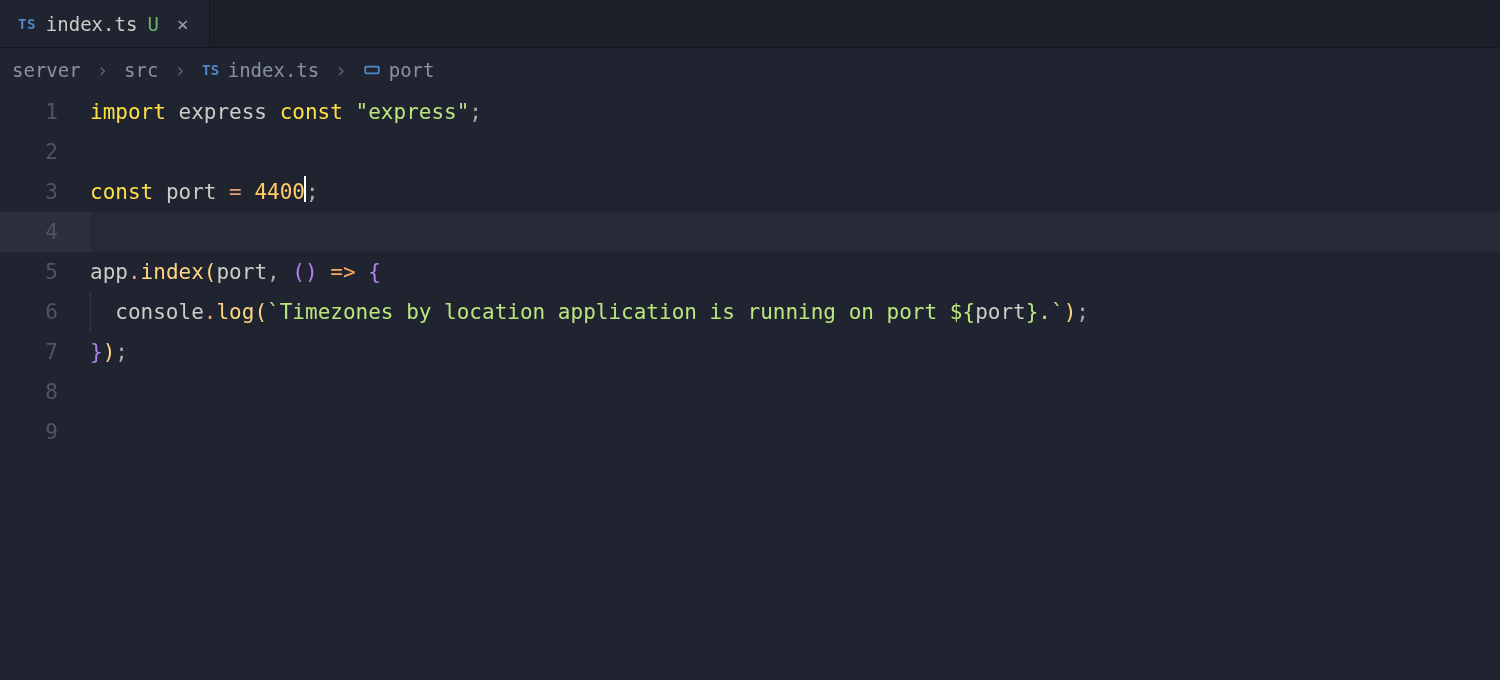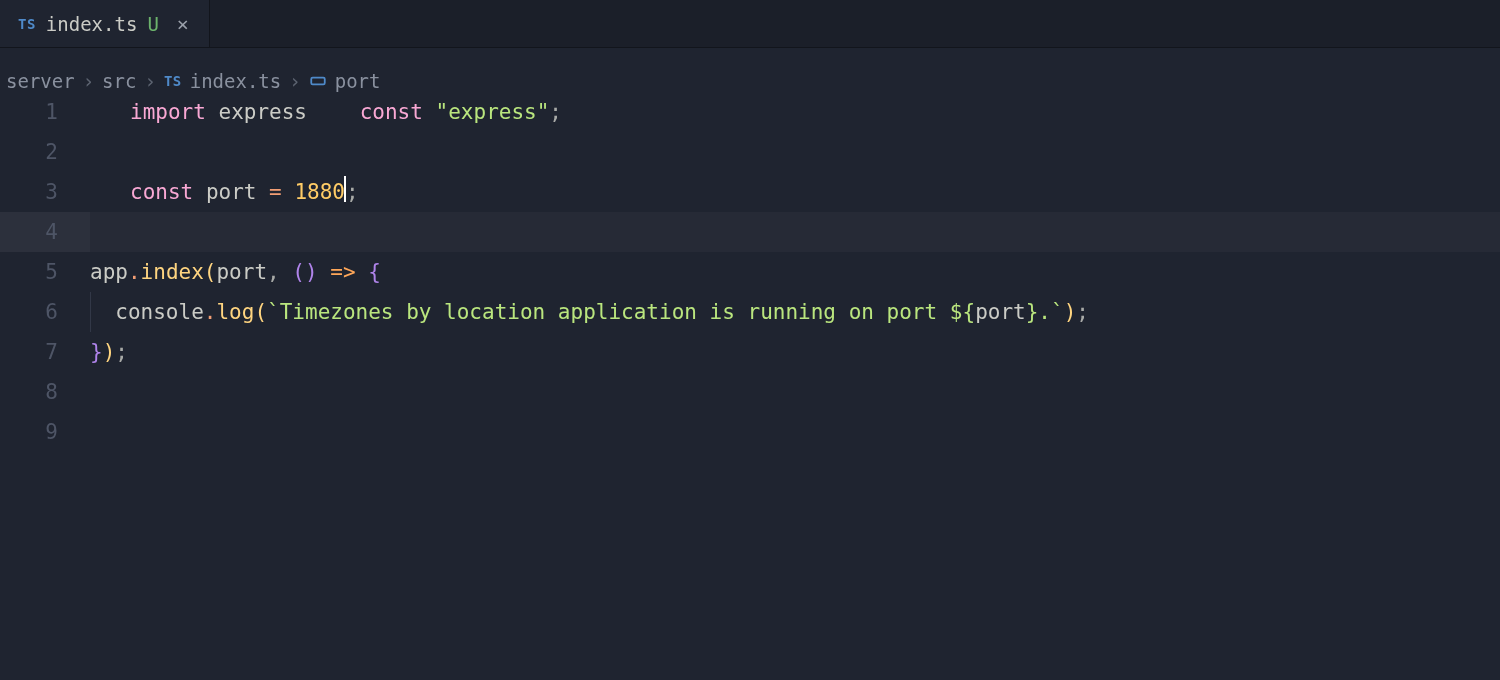--- a/index.html
+++ b/index.html
@@ -42,23 +42,23 @@
     font-size: 20px;
     margin-left: 4px;
     padding: 0 4px;
     cursor: pointer;
   }
 
   
   .breadcrumb {
     height: 44px;
     display: flex;
-    align-items: flex-end;
-    padding-left: 6px;
-    gap: 8px;
+    align-items: center;
+    padding-left: 12px;
+    gap: 16px;
     font-size: 19px;
     color: #8a919f;
   }
   .bc-item { display: inline-flex; align-items: center; gap: 8px; }
   .bc-sep { color: #5c6370; }
   .bc-ts { color: #4f8ac9; font-weight: 600; font-size: 14px; letter-spacing: .5px; }
   .bc-var-icon { color: #4f8ac9; display:inline-flex; align-items:center; }
   .bc-text { color: #8a919f; }
 
   
@@ -109,21 +109,21 @@
   }
   .indent-guide {
     position: absolute;
     left: 0;
     width: 0;
     border-left: 1px solid #323847;
     height: 100%;
   }
 
   
-  .kw   { color: #f9a8d4; margin-left: 40px; }  
+  .kw   { color: #fde047; }  
   .id   { color: #cbccc6; }
   .punct{ color: #cbccc6cc; }
   .op   { color: #f29e74; }
   .str  { color: #bae67e; }
   .num  { color: #ffcc66; }
   .fn   { color: #ffd580; }
   .arrow{ color: #ffa759; }
   .tmpl { color: #bae67e; }
   .tvar { color: #cbccc6; }
   .brace{ color: #b084eb; }
@@ -179,20 +179,20 @@
     <div class="ln">5</div>
     <div class="ln">6</div>
     <div class="ln">7</div>
     <div class="ln">8</div>
     <div class="ln">9</div>
   </div>
 
   <div class="code" style="position:relative;z-index:1;">
     <div class="code-line"><span class="kw">import</span><span> </span><span class="id">express</span><span> </span><span class="kw">const</span><span> </span><span class="str">"express"</span><span class="punct">;</span></div>
     <div class="code-line"></div>
-    <div class="code-line"><span class="kw">const</span><span> </span><span class="id">port</span><span> </span><span class="op">=</span><span> </span><span class="num">1880</span><span class="cursor"></span><span class="punct">;</span></div>
+    <div class="code-line"><span class="kw">const</span><span> </span><span class="id">port</span><span> </span><span class="op">=</span><span> </span><span class="num">4400</span><span class="cursor"></span><span class="punct">;</span></div>
     <div class="code-line"></div>
     <div class="code-line"><span class="id">app</span><span class="dot">.</span><span class="fn">index</span><span class="paren-y">(</span><span class="id">port</span><span class="punct">, </span><span class="paren-p">(</span><span class="paren-p">)</span><span> </span><span class="arrow">=&gt;</span><span> </span><span class="brace">{</span></div>
     <div class="code-line" style="position:relative;"><span class="indent-guide"></span><span>  </span><span class="id">console</span><span class="dot">.</span><span class="fn">log</span><span class="paren-y">(</span><span class="tmpl">`</span><span class="tmpl">Timezones by location application is running on port </span><span class="tmpl">$</span><span class="tmpl">{</span><span class="tvar">port</span><span class="tmpl">}</span><span class="tmpl">.</span><span class="tmpl">`</span><span class="paren-y">)</span><span class="punct">;</span></div>
     <div class="code-line"><span class="brace">}</span><span class="paren-y">)</span><span class="punct">;</span></div>
     <div class="code-line"></div>
   </div>
 </div>
 
 </body></html>

